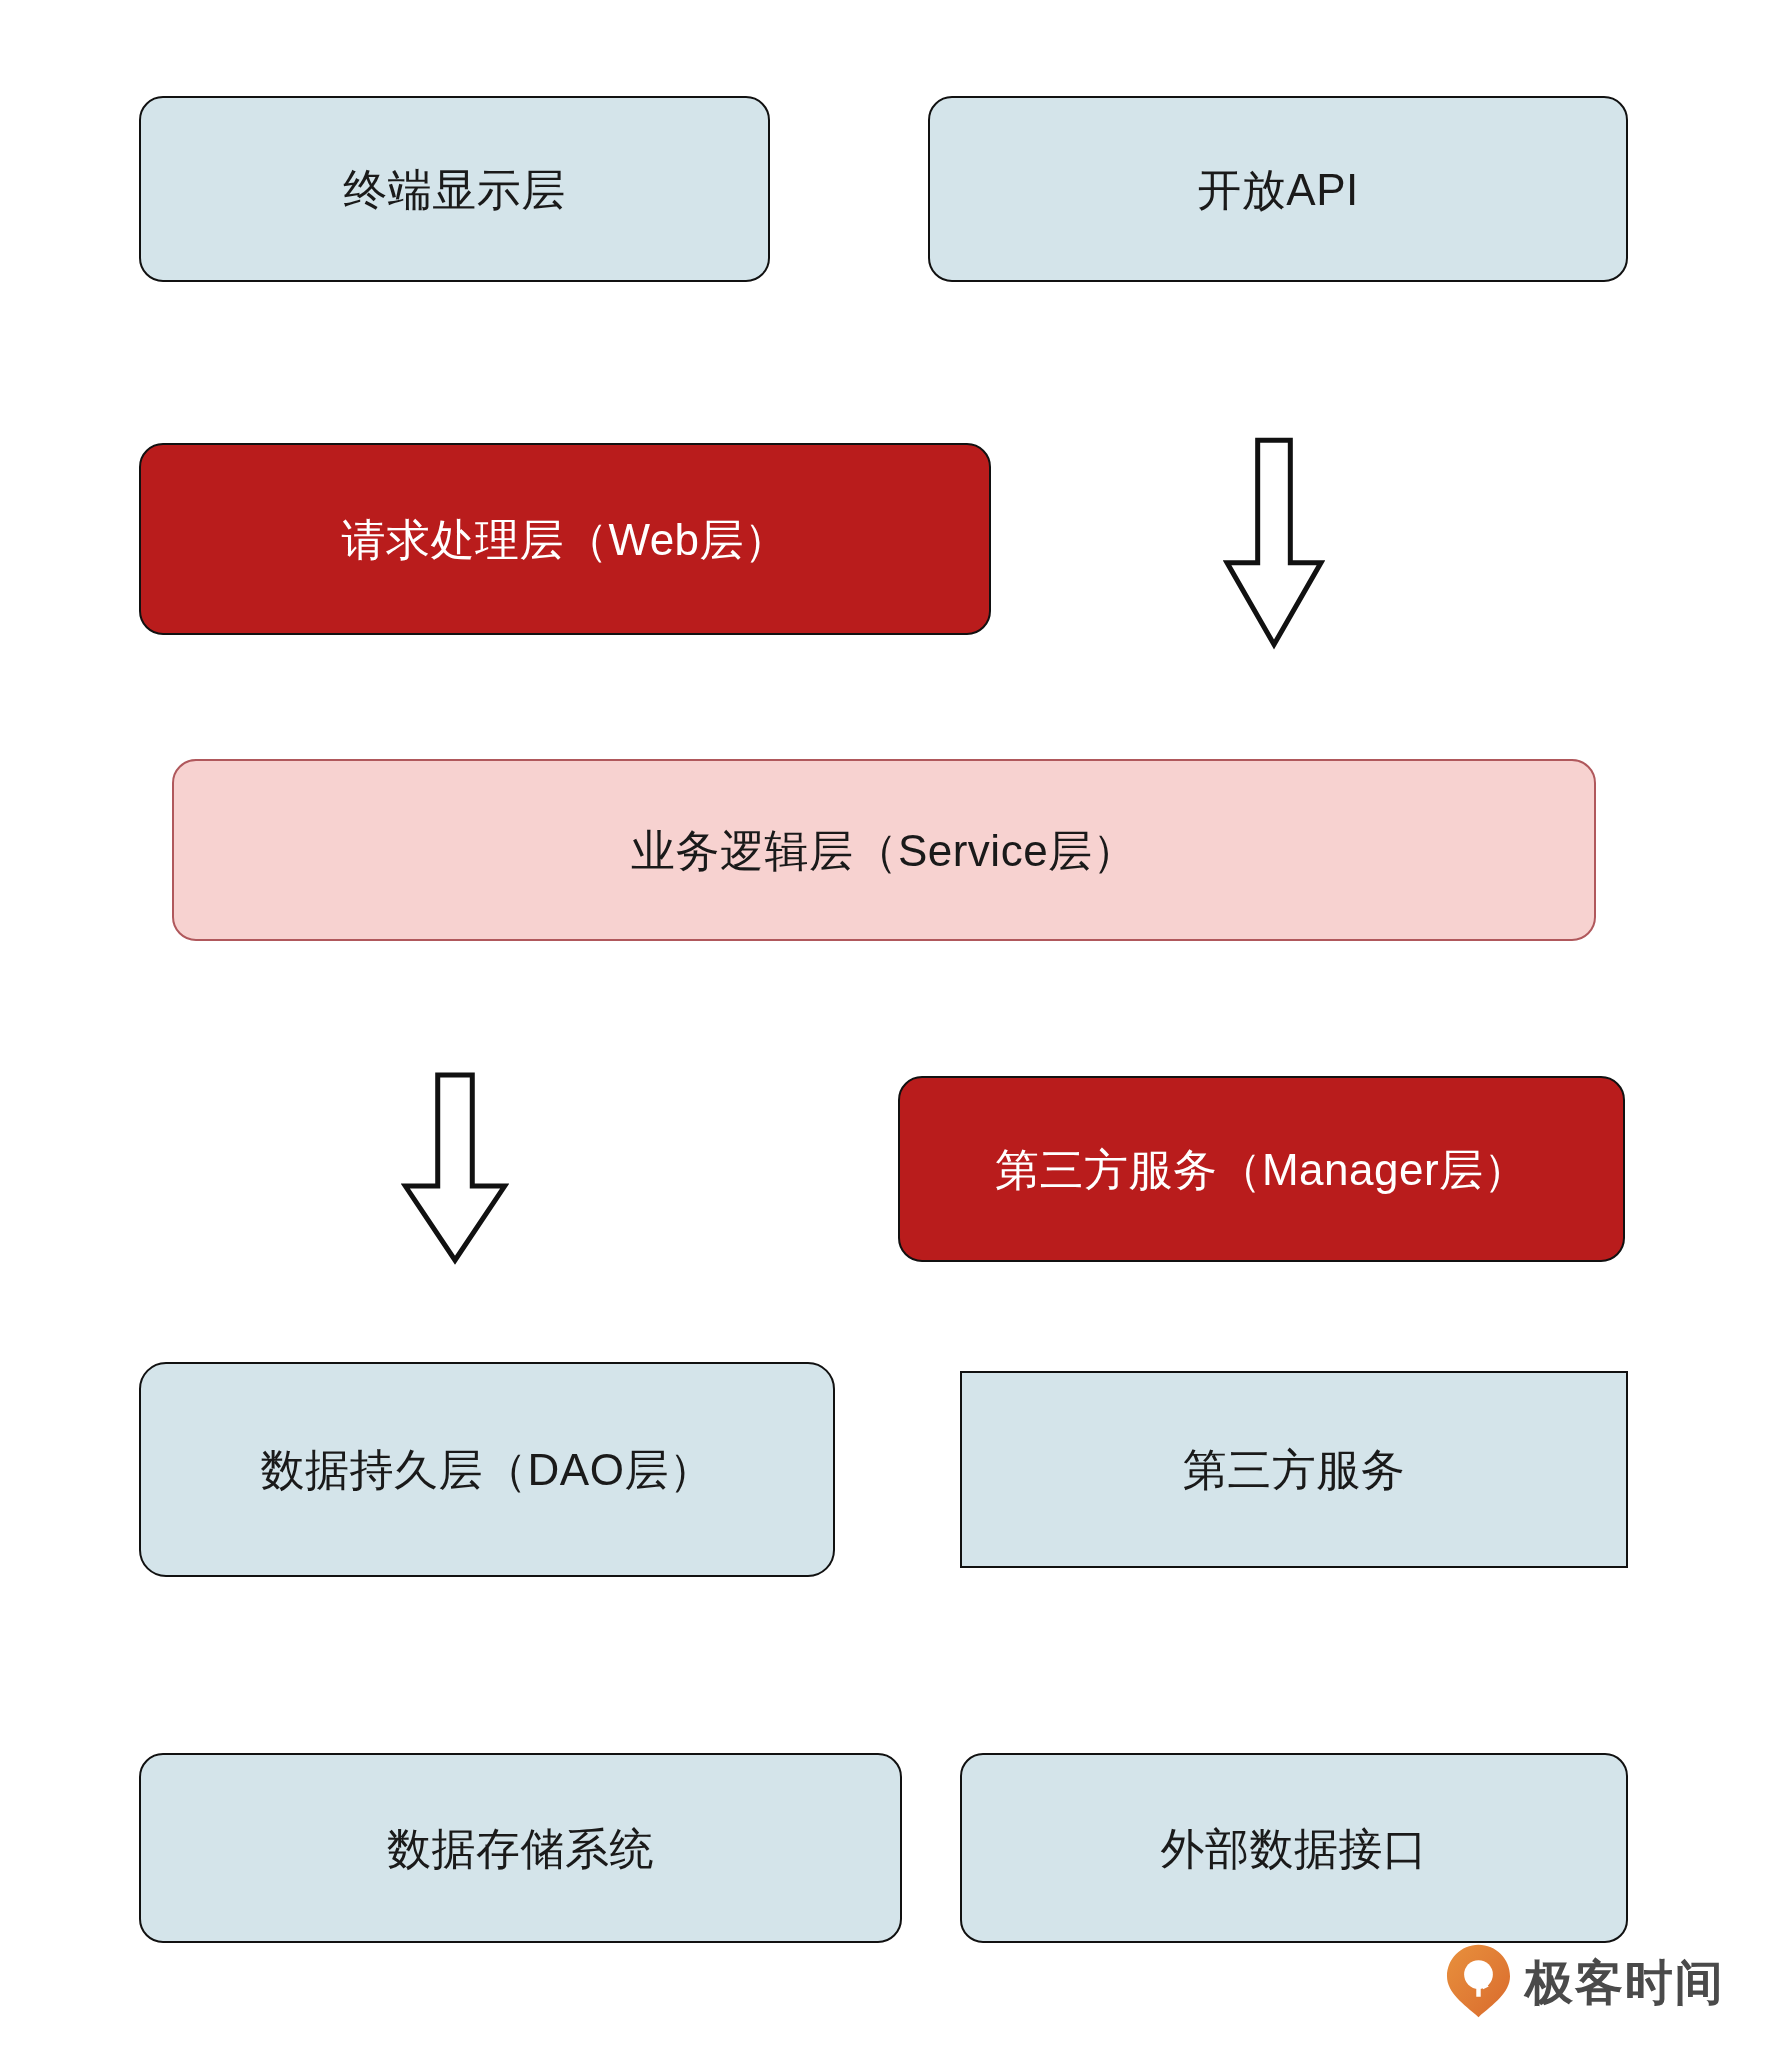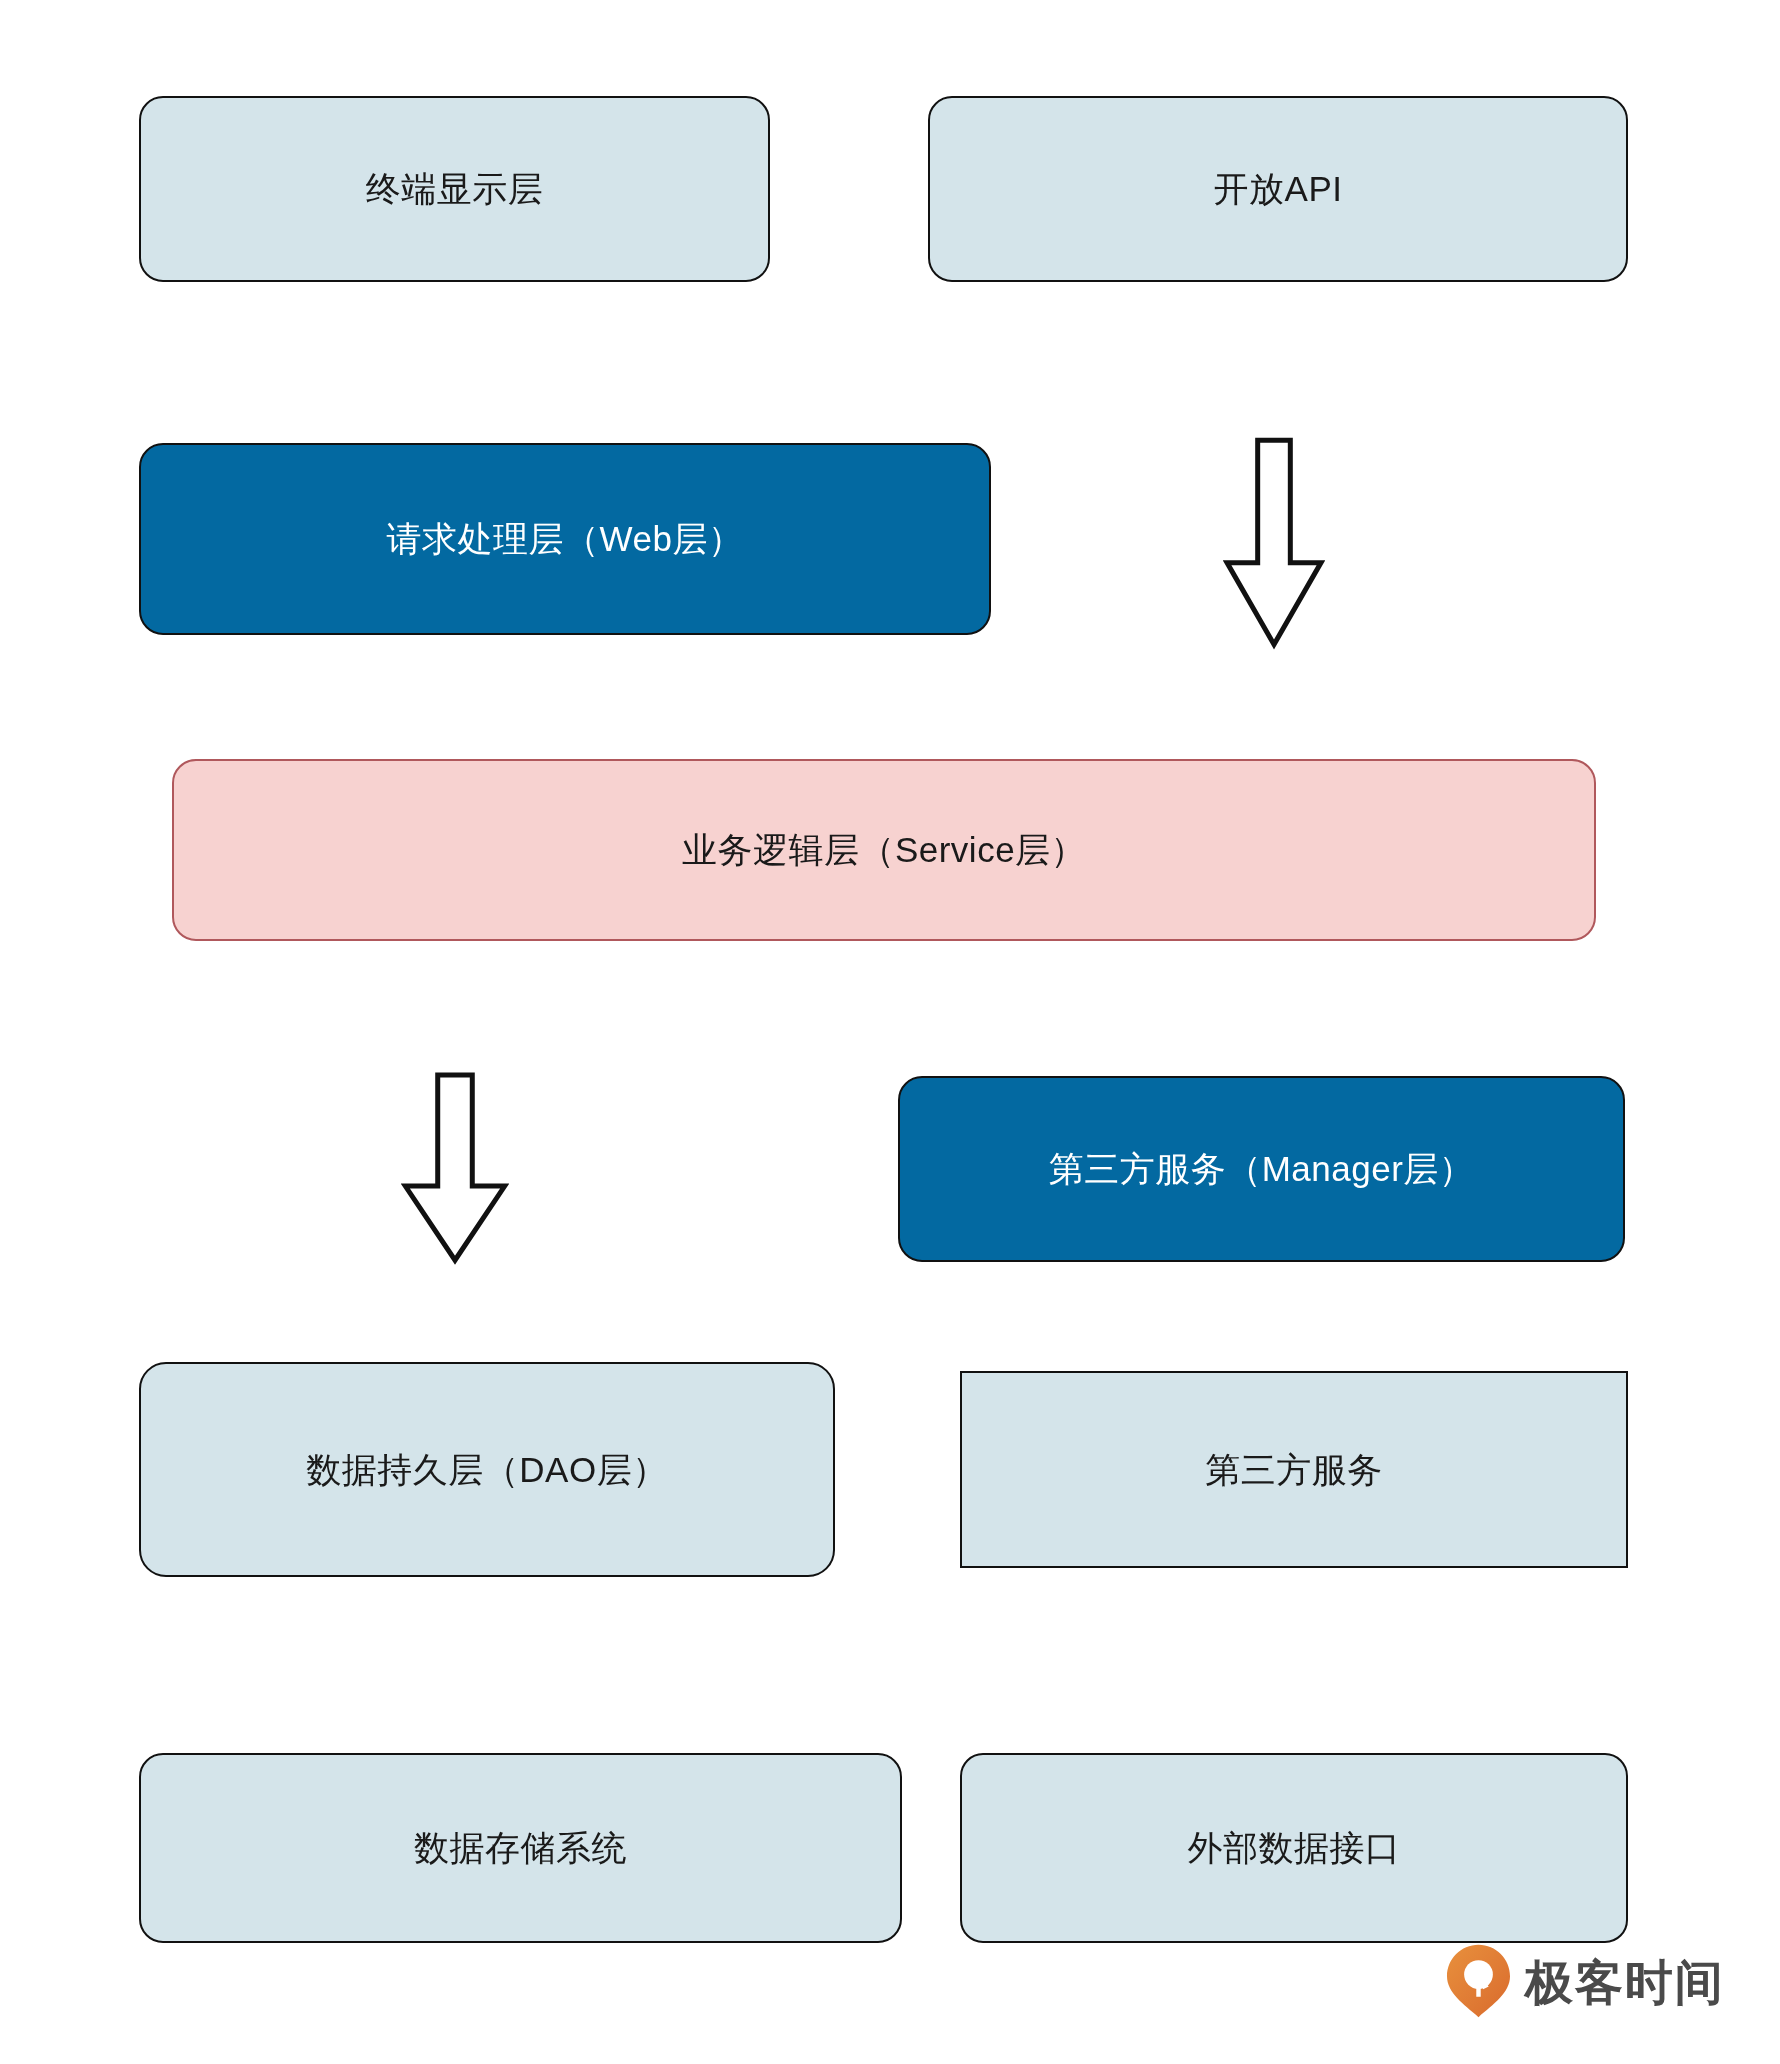--- a/index.html
+++ b/index.html
@@ -35,34 +35,34 @@
     padding: 0 11px;
   }
 
   
   .fill-lightblue {
     background: #d4e4ea;
     border: 2.8px solid #111111;
     color: #1a1a1a;
   }
   .fill-slateblue {
-    background: #0369a1;
+    background: #b91c1c;
     border: 2.8px solid #111111;
     color: #ffffff;
   }
   .fill-pink {
     background: #f7d2d0;
     border: 2.8px solid #b0585c;
     color: #1a1a1a;
   }
 
   .shape-rounded { border-radius: 24px; }
   .shape-square  { border-radius: 0; }
 
-  .size-lg { font-size: 35px; }
+  .size-lg { font-size: 44px; }
 
   
   .arrow {
     position: absolute;
   }
   .arrow svg { display: block; width: 100%; height: 100%; }
 
   
   #brand-logo {
     position: absolute;

